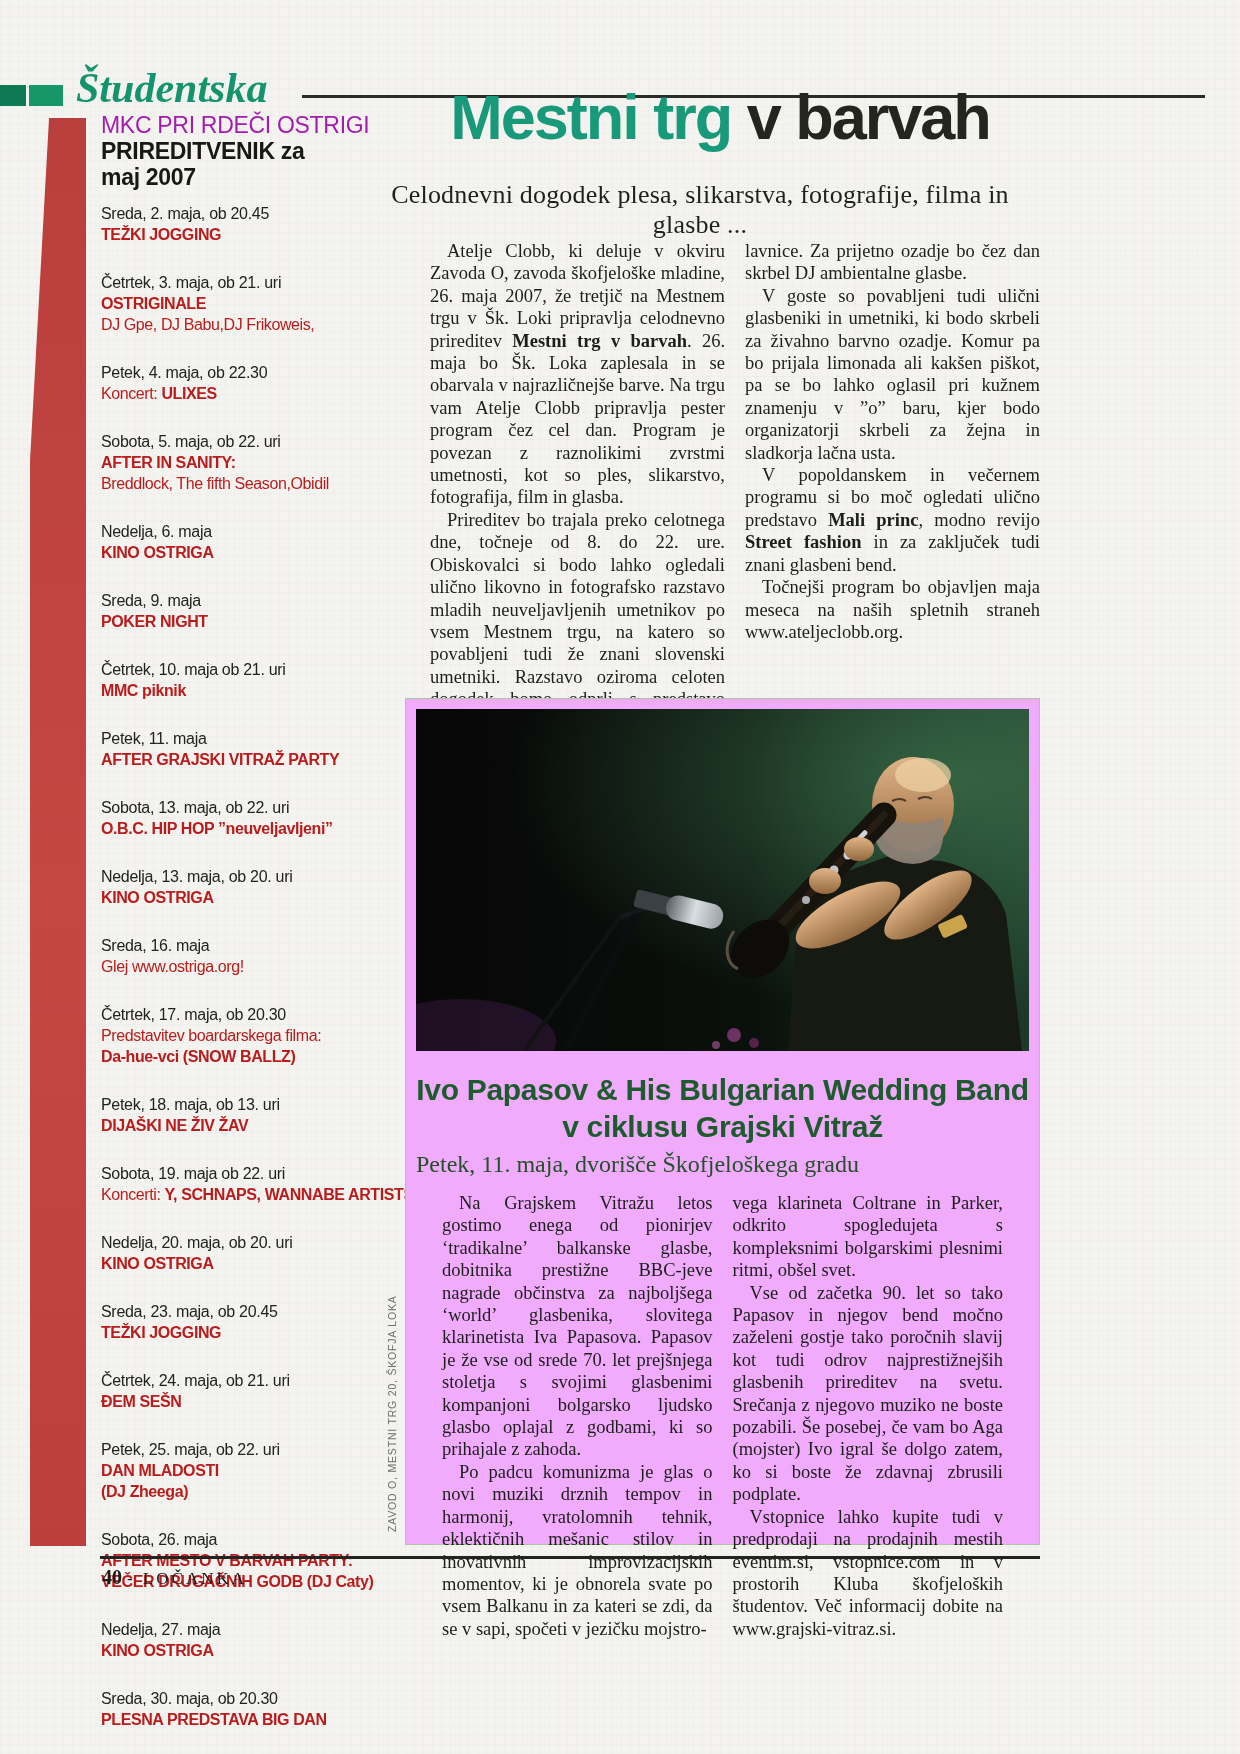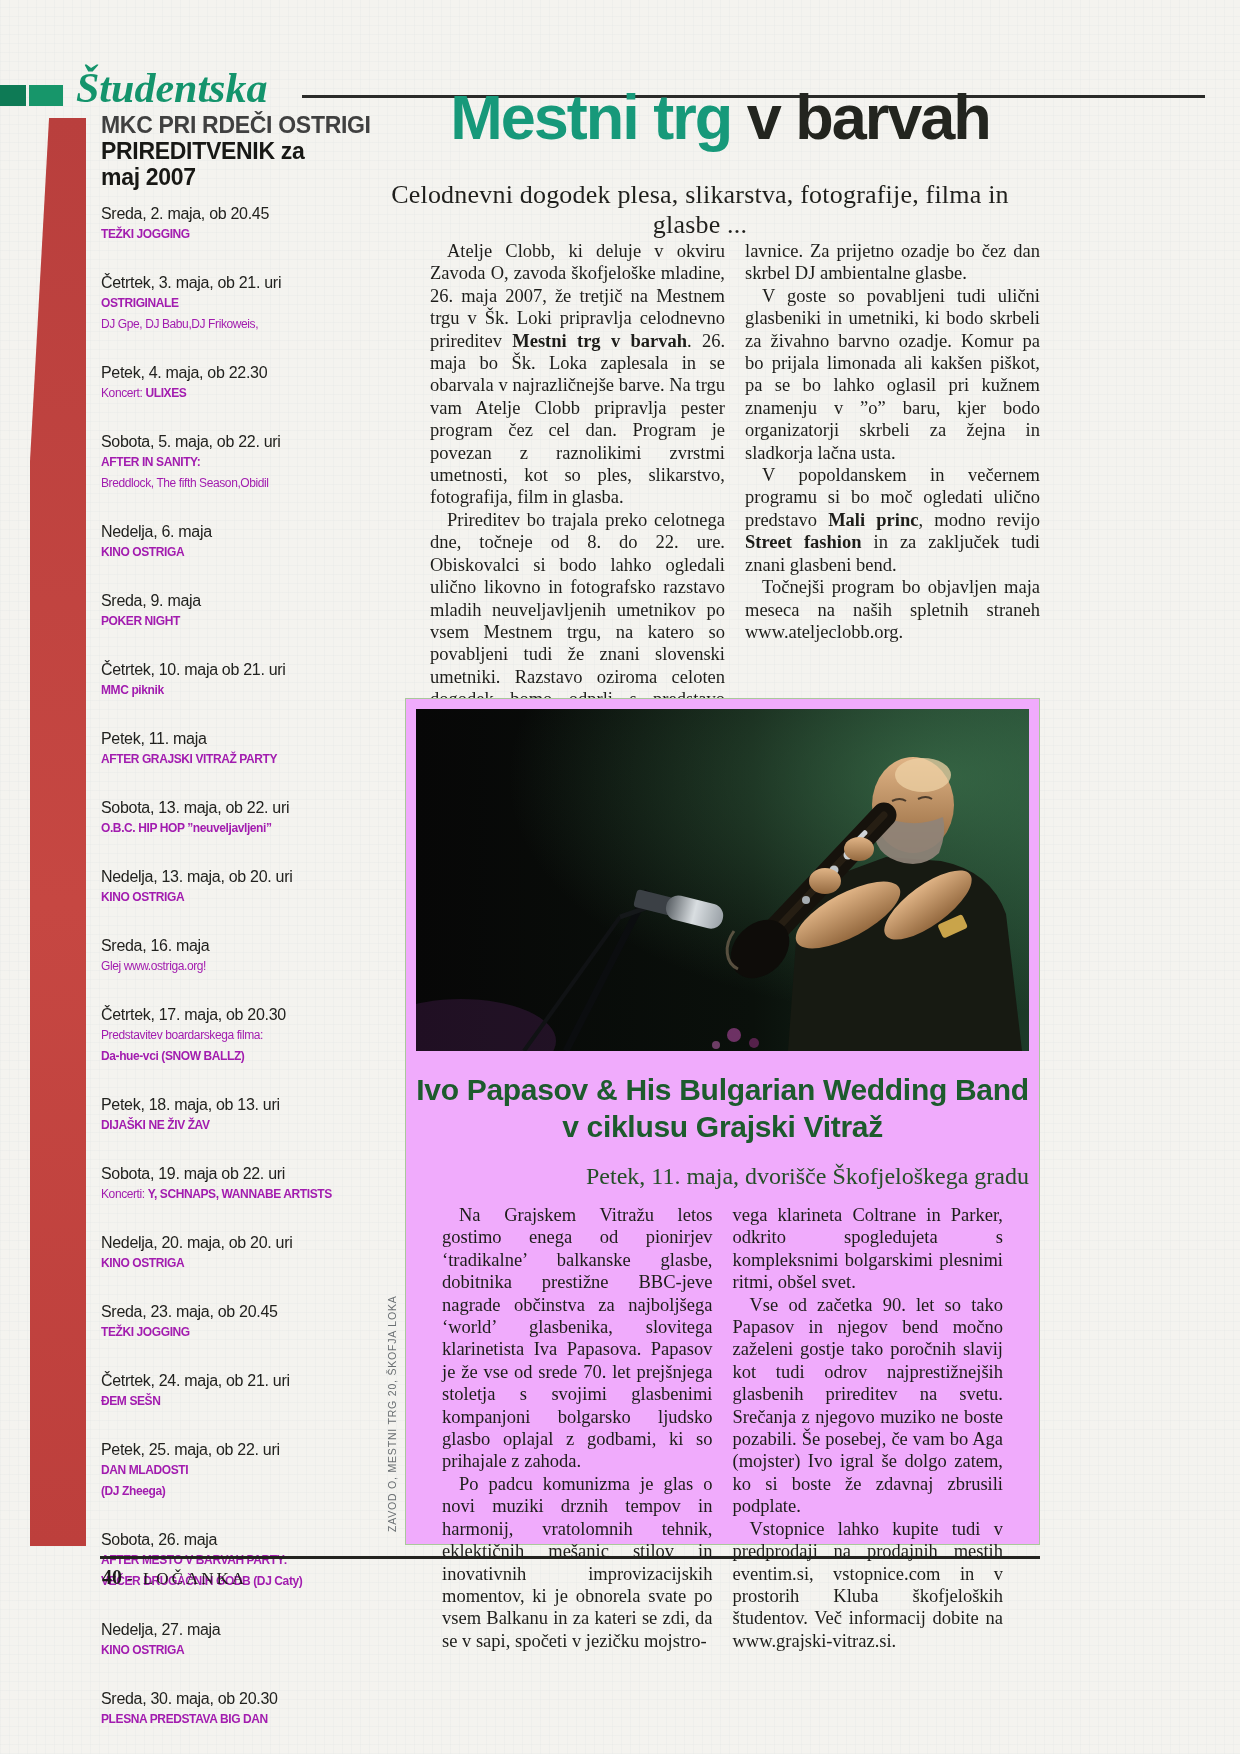--- a/index.html
+++ b/index.html
@@ -16,26 +16,26 @@
   .hdr-block-b{position:absolute;left:29px;top:85px;width:34px;height:21px;background:#17966a;}
   .hdr-title{position:absolute;left:76px;top:64px;font-family:"Liberation Serif",serif;
              font-style:italic;font-weight:700;font-size:42px;color:#14946c;}
   .hdr-line{position:absolute;left:302px;top:95px;width:903px;height:3px;background:#2b2b29;}
   
   .red-bar{position:absolute;left:30px;top:118px;width:56px;height:1428px;
            background:linear-gradient(180deg,#b93f3d,#c64742 55%,#bd3f3c);
            clip-path:polygon(34% 0,100% 0,100% 100%,0 100%,0 24%);}
   
   .sidebar{position:absolute;left:101px;top:112px;width:296px;}
-  .sb-venue{font-size:23px;font-weight:700;color:#404040;letter-spacing:-.3px;line-height:26px;}
+  .sb-venue{font-size:23px;font-weight:400;color:#a21caf;letter-spacing:-.3px;line-height:26px;}
   .sb-sub{font-size:23px;font-weight:700;color:#181815;letter-spacing:-.3px;line-height:26px;}
   .events{margin-top:13px;display:flex;flex-direction:column;gap:27px;}
   .event{line-height:21px;}
   .ev-date{font-size:16px;color:#22221f;letter-spacing:-.3px;white-space:nowrap;}
-  .ev-line{font-size:12px;color:#a21caf;letter-spacing:-.4px;white-space:nowrap;}
+  .ev-line{font-size:16px;color:#b91c1c;letter-spacing:-.4px;white-space:nowrap;}
   .ev-line .b{font-weight:700;}
   
   .footer-line{position:absolute;left:100px;top:1556px;width:940px;height:3px;background:#23231f;}
   .footer{position:absolute;left:102px;top:1566px;font-family:"Liberation Serif",serif;font-size:20px;color:#1c1c19;}
   .footer .num{font-weight:700;}
   .footer .mag{font-size:17px;letter-spacing:3px;}
   
   .main-title{position:absolute;left:400px;top:84px;width:640px;text-align:center;
               font-size:63px;font-weight:700;letter-spacing:-2px;line-height:66px;white-space:nowrap;}
   .main-title .green{color:#17997a;}
@@ -48,21 +48,21 @@
   .col p{margin:0;text-indent:17px;}
   .col.cont p:first-child{text-indent:0;}
   .col .b{font-weight:700;}
   .art1-cols{position:absolute;left:430px;top:240px;width:610px;}
   
   .panel{position:absolute;left:405px;top:698px;width:635px;height:847px;background:#f0abfc;
          border:1px solid #a9c89b;box-sizing:border-box;padding:10px 10px 8px 10px;}
   .photo{width:613px;height:342px;display:block;background:#090a08;}
   .a2-title{margin-top:20px;text-align:center;font-weight:700;font-size:30px;line-height:37px;
             color:#1d5b2d;letter-spacing:-.3px;}
-  .a2-date{margin-top:18px;text-align:right;font-family:"Liberation Serif",serif;
+  .a2-date{margin-top:6px;text-align:left;font-family:"Liberation Serif",serif;
            font-size:24px;color:#254f28;}
   .a2-cols{margin:14px 26px 0 26px;}
   
   .vcap{position:absolute;left:386px;top:1532px;transform:rotate(-90deg);transform-origin:0 0;
         font-size:10.5px;color:#6a6f72;letter-spacing:.8px;white-space:nowrap;}
 </style>
 </head>
 <body>
 
 <div class="page">

